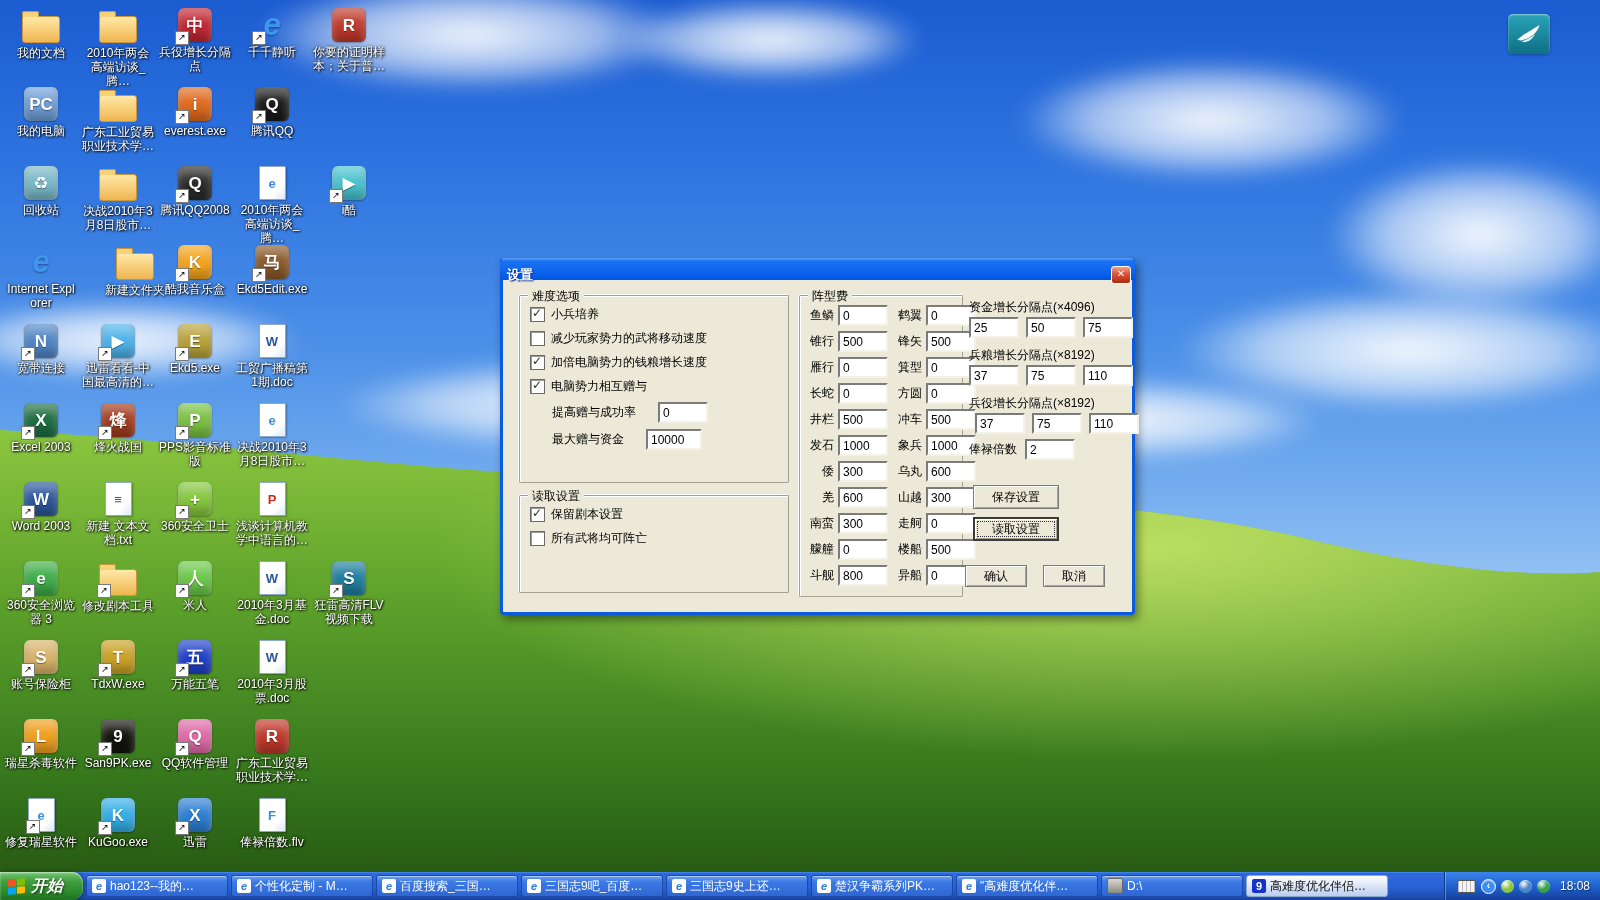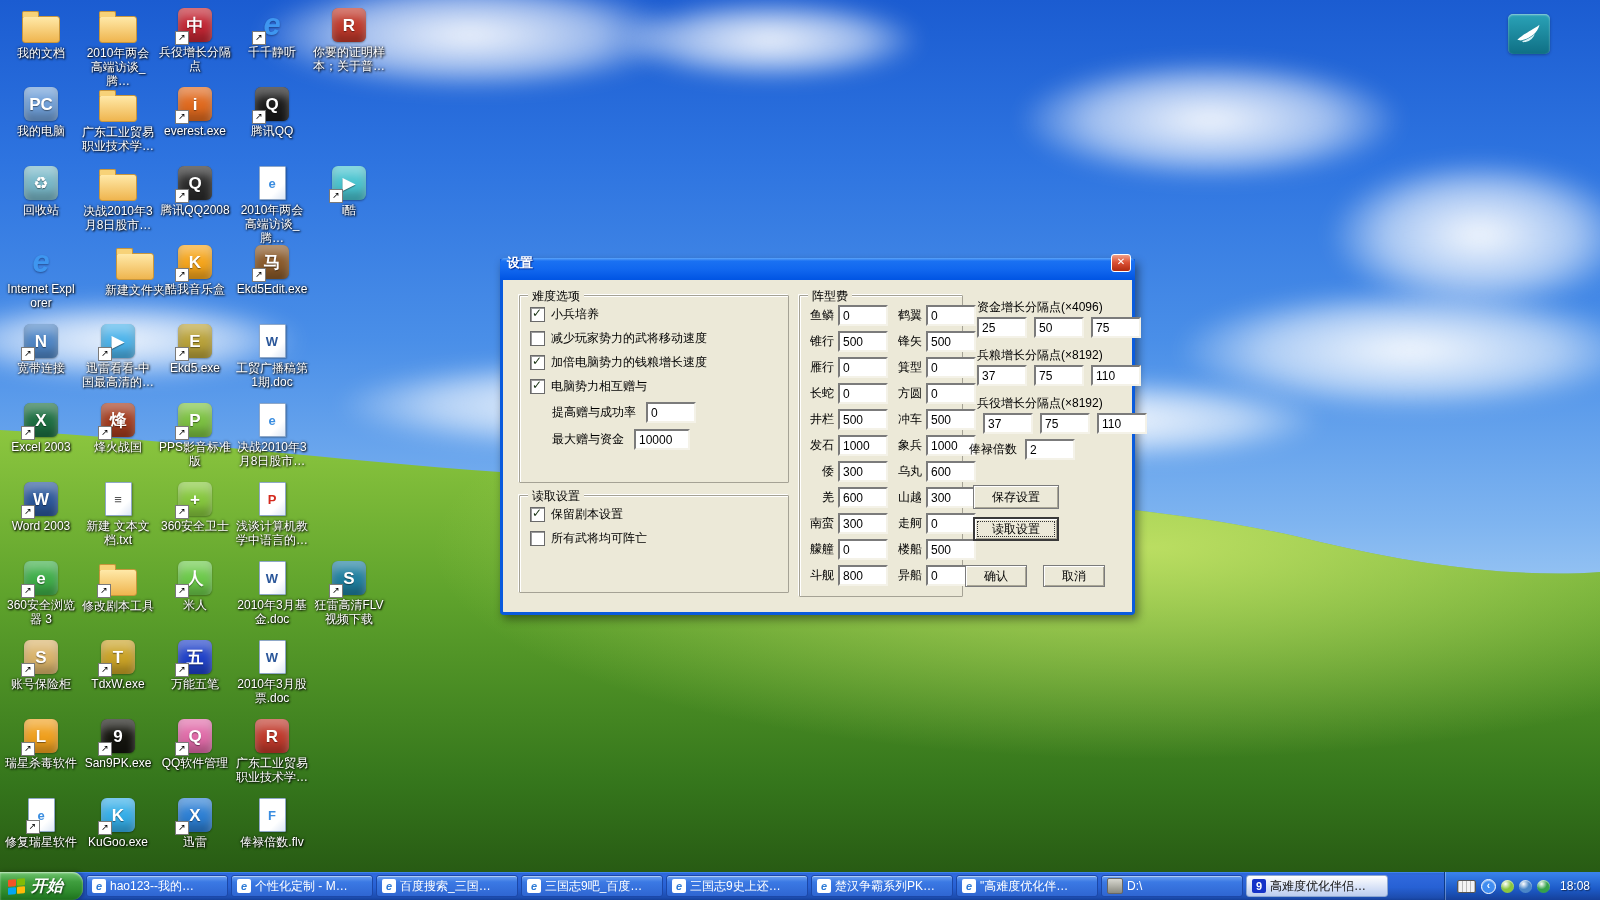--- a/index.html
+++ b/index.html
@@ -18,29 +18,29 @@
   .art.page span{font-weight:bold;font-size:13px;color:var(--c,#444);}
   .art.folder{width:36px;height:25px;margin-top:8px;background:linear-gradient(180deg,#ffe9a8,#efb54f);border:1px solid #c8963c;border-radius:2px 3px 3px 3px;}
   .art.folder::before{content:"";position:absolute;top:-6px;left:-1px;width:15px;height:5px;background:#f7d278;border:1px solid #c8963c;border-bottom:none;border-radius:2px 2px 0 0;}
   .art.ie span{font-style:italic;font-weight:bold;font-size:31px;color:#3e96f0;text-shadow:0 1px 2px rgba(0,0,30,.4);}
   .arr{position:absolute;left:-3px;bottom:-3px;width:12px;height:12px;background:#fff;border:1px solid #7a7a7a;font-size:9px;line-height:11px;color:#000;text-align:center;}
   .dlabel{margin-top:3px;font-size:12px;line-height:14px;color:#fff;text-shadow:1px 1px 2px #000,0 0 3px rgba(0,0,0,.9);word-break:break-all;}
   
   #watermark{position:absolute;left:1508px;top:14px;width:42px;height:40px;border-radius:5px;background:linear-gradient(180deg,#2aa3b8,#0f6f84);box-shadow:inset 0 1px 2px rgba(255,255,255,.5),0 1px 3px rgba(0,0,0,.3);display:flex;align-items:center;justify-content:center;}
   
   #dialog{position:absolute;left:500px;top:259px;width:629px;height:353px;background:#ece9d8;border:3px solid #0a5bdd;border-top:none;border-radius:0 0 4px 4px;box-shadow:3px 4px 10px rgba(0,0,0,.45);font-size:12px;color:#000;}
-  #titlebar{height:22px;margin:-0px -0px 0 -0px;border-radius:5px 5px 0 0;background:linear-gradient(180deg,#5ba4fa 0%,#1a71f2 14%,#1268ef 50%,#0054e3 100%);display:flex;align-items:flex-end;position:relative;left:-3px;top:-1px;width:635px;box-sizing:border-box;padding:8px 4px;}
+  #titlebar{height:22px;margin:-0px -0px 0 -0px;border-radius:5px 5px 0 0;background:linear-gradient(180deg,#5ba4fa 0%,#1a71f2 14%,#1268ef 50%,#0054e3 100%);display:flex;align-items:flex-start;position:relative;left:-3px;top:-1px;width:635px;box-sizing:border-box;padding:8px 4px;}
   #dialog-title{color:#fff;font-weight:bold;font-size:13px;text-shadow:1px 1px 1px #00268c;padding-left:3px;flex:1;}
   #close-btn{width:18px;height:16px;border:1px solid #fff;border-radius:3px;background:linear-gradient(180deg,#f0a088,#dd5236 45%,#b02a10);color:#fff;font-size:10px;font-weight:bold;line-height:14px;text-align:center;cursor:pointer;}
   .group{position:absolute;border:1px solid #a5a295;box-shadow:1px 1px 0 #ffffff inset, -1px -1px 0 #ffffff;border-radius:1px;}
   .gtitle{position:absolute;top:-8px;left:8px;background:#ece9d8;padding:0 4px;font-size:12px;}
   .cbrow{display:flex;align-items:center;gap:6px;margin:7px 0 7px 10px;}
   .cbox{width:13px;height:13px;background:#fff;border:1px solid #6a6a6a;box-shadow:inset 1px 1px 0 #9a9a9a;position:relative;flex:0 0 auto;}
   .cbox span{position:absolute;left:1px;top:-2px;font-size:12px;font-weight:bold;color:#14300f;}
-  .fieldrow{display:flex;align-items:center;gap:10px;margin:6px 0 6px 32px;}
+  .fieldrow{display:flex;align-items:center;gap:22px;margin:6px 0 6px 32px;}
   input.xpin{height:17px;background:#fff;border:2px solid;border-color:#7b7b7b #f4f2e8 #f4f2e8 #7b7b7b;font-size:12px;padding:0 3px;font-family:"Liberation Sans",sans-serif;box-sizing:content-box;}
   .frow{display:flex;align-items:center;margin:5px 0;}
   .frow .flab{width:34px;text-align:right;margin-right:4px;flex:0 0 auto;}
   .frow input{width:40px;}
   .gsec-label{position:absolute;font-size:12px;}
   .gsec-inputs{position:absolute;display:flex;gap:7px;}
   .gsec-inputs input{width:40px;}
   .btn{background:#ece9d8;border:1px solid #7b7b7b;box-shadow:inset 1px 1px 0 #ffffff,inset -1px -1px 0 #a9a696;font-size:12px;text-align:center;cursor:pointer;font-family:"Liberation Sans",sans-serif;}
   .btn.focused{border:2px solid #3a3a3a;outline:1px dotted #333;outline-offset:-5px;}
   
@@ -526,21 +526,21 @@
           </div>
           <div class="frow">
             <span class="flab">斗舰</span>
             <input class="xpin" value="800" style="">
             <span class="flab">异船</span>
             <input class="xpin" value="0" style="">
           </div>
         </div>
     </div>
 
-    <div id="growth-col" style="position:absolute;left:466px;top:0;width:160px;height:287px;margin-left:8px;">
+    <div id="growth-col" style="position:absolute;left:466px;top:0;width:160px;height:287px;">
         <div class="gsec-label" style="top: 40px; left: 0px;">资金增长分隔点(×4096)</div>
         <div class="gsec-inputs" style="top: 58px; left: 0px;">
           <input class="xpin" value="25" style="">
           <input class="xpin" value="50" style="">
           <input class="xpin" value="75" style="">
         </div>
         <div class="gsec-label" style="top: 88px; left: 0px;">兵粮增长分隔点(×8192)</div>
         <div class="gsec-inputs" style="top: 106px; left: 0px;">
           <input class="xpin" value="37" style="">
           <input class="xpin" value="75" style="">

